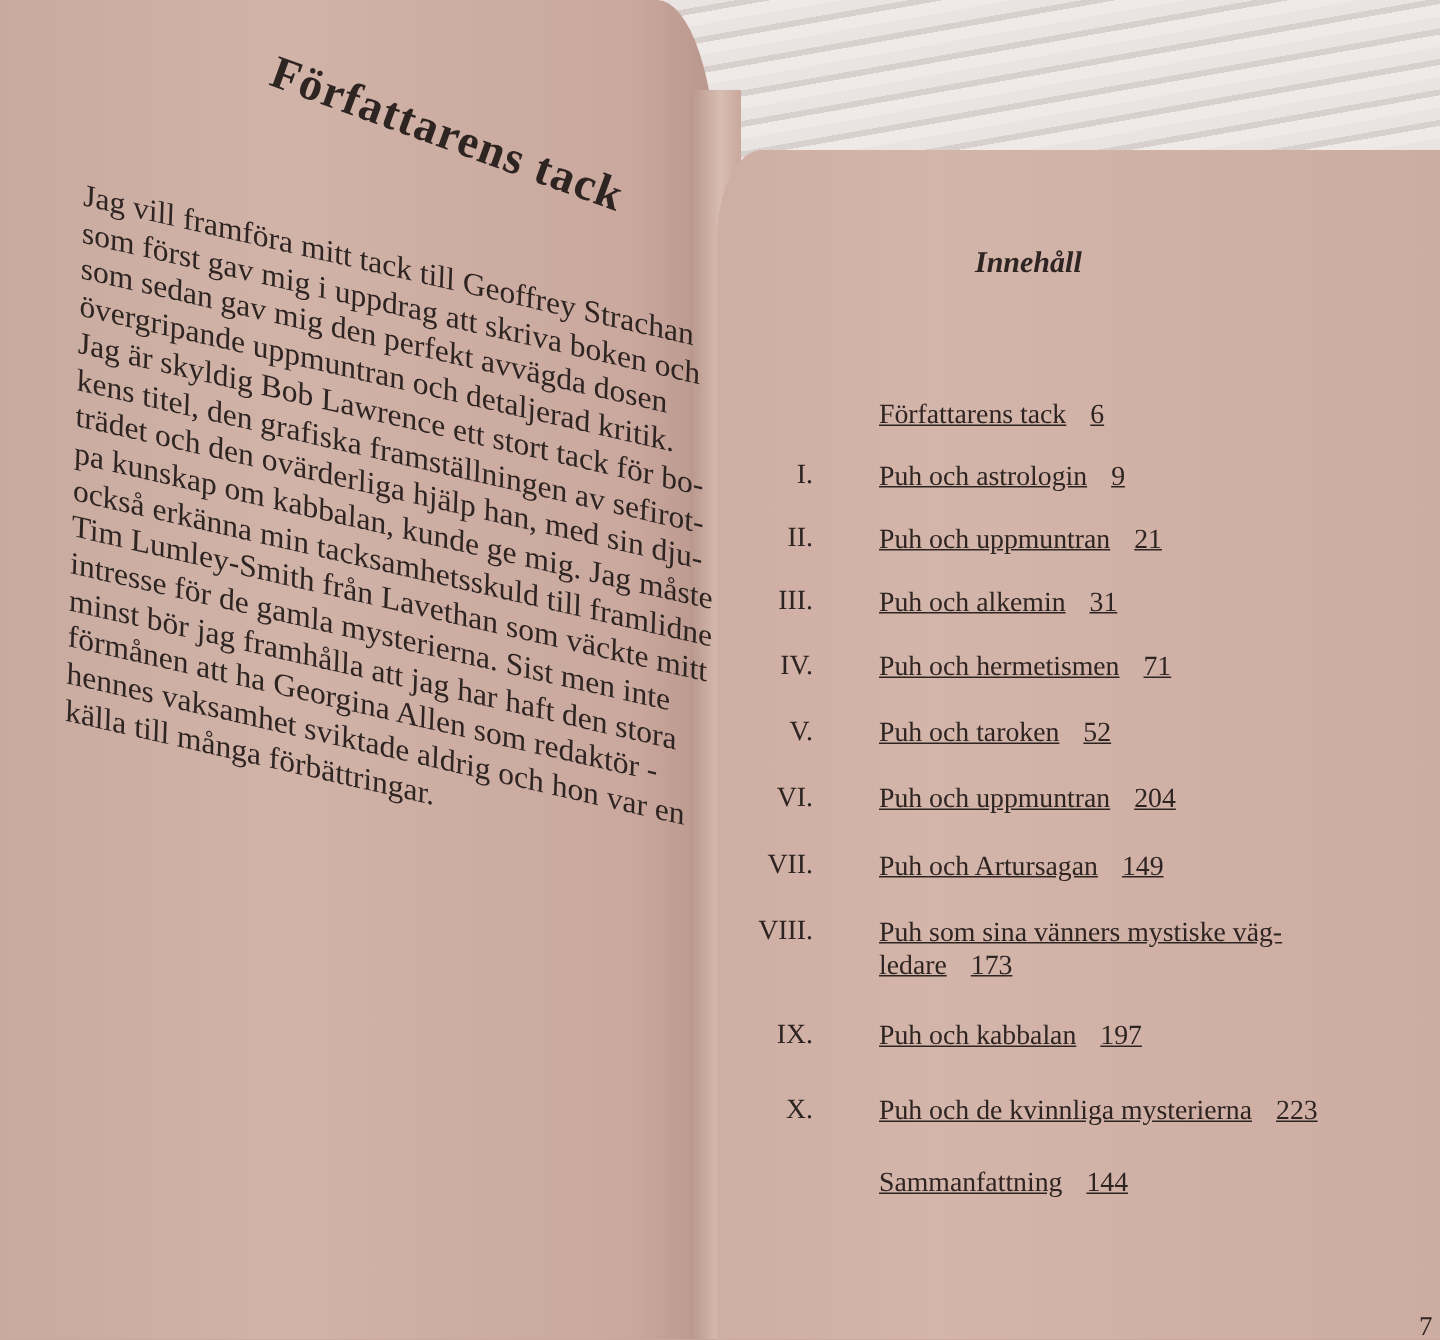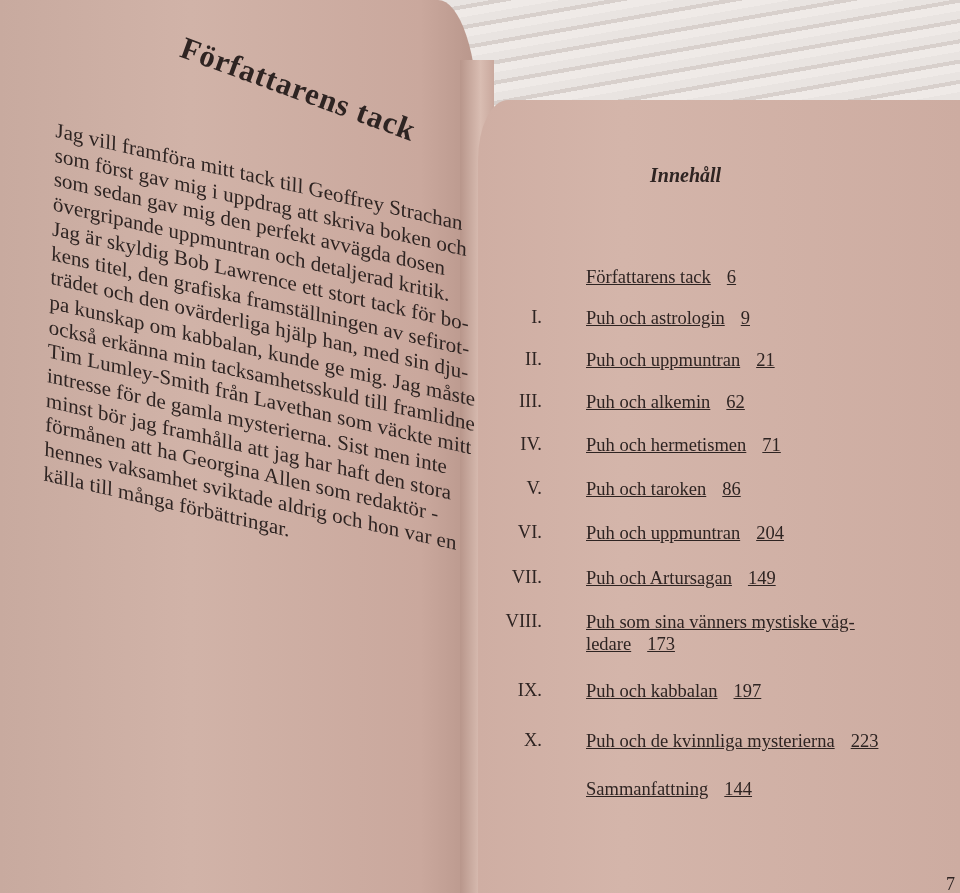--- a/index.html
+++ b/index.html
@@ -66,29 +66,29 @@
   <div class="toc-row" style="top:41px">
     <span class="toc-num">I.</span>
     <span class="toc-text"><span>Puh och astrologin</span><span class="toc-page">9</span></span>
   </div>
   <div class="toc-row" style="top:83px">
     <span class="toc-num">II.</span>
     <span class="toc-text"><span>Puh och uppmuntran</span><span class="toc-page">21</span></span>
   </div>
   <div class="toc-row" style="top:125px">
     <span class="toc-num">III.</span>
-    <span class="toc-text"><span>Puh och alkemin</span><span class="toc-page">62</span></span>
+    <span class="toc-text"><span>Puh och alkemin</span><span class="toc-page">31</span></span>
   </div>
   <div class="toc-row" style="top:168px">
     <span class="toc-num">IV.</span>
     <span class="toc-text"><span>Puh och hermetismen</span><span class="toc-page">71</span></span>
   </div>
   <div class="toc-row" style="top:212px">
     <span class="toc-num">V.</span>
-    <span class="toc-text"><span>Puh och taroken</span><span class="toc-page">86</span></span>
+    <span class="toc-text"><span>Puh och taroken</span><span class="toc-page">52</span></span>
   </div>
   <div class="toc-row" style="top:256px">
     <span class="toc-num">VI.</span>
     <span class="toc-text"><span>Puh och uppmuntran</span><span class="toc-page">204</span></span>
   </div>
   <div class="toc-row" style="top:301px">
     <span class="toc-num">VII.</span>
     <span class="toc-text"><span>Puh och Artursagan</span><span class="toc-page">149</span></span>
   </div>
   <div class="toc-row" style="top:345px">

